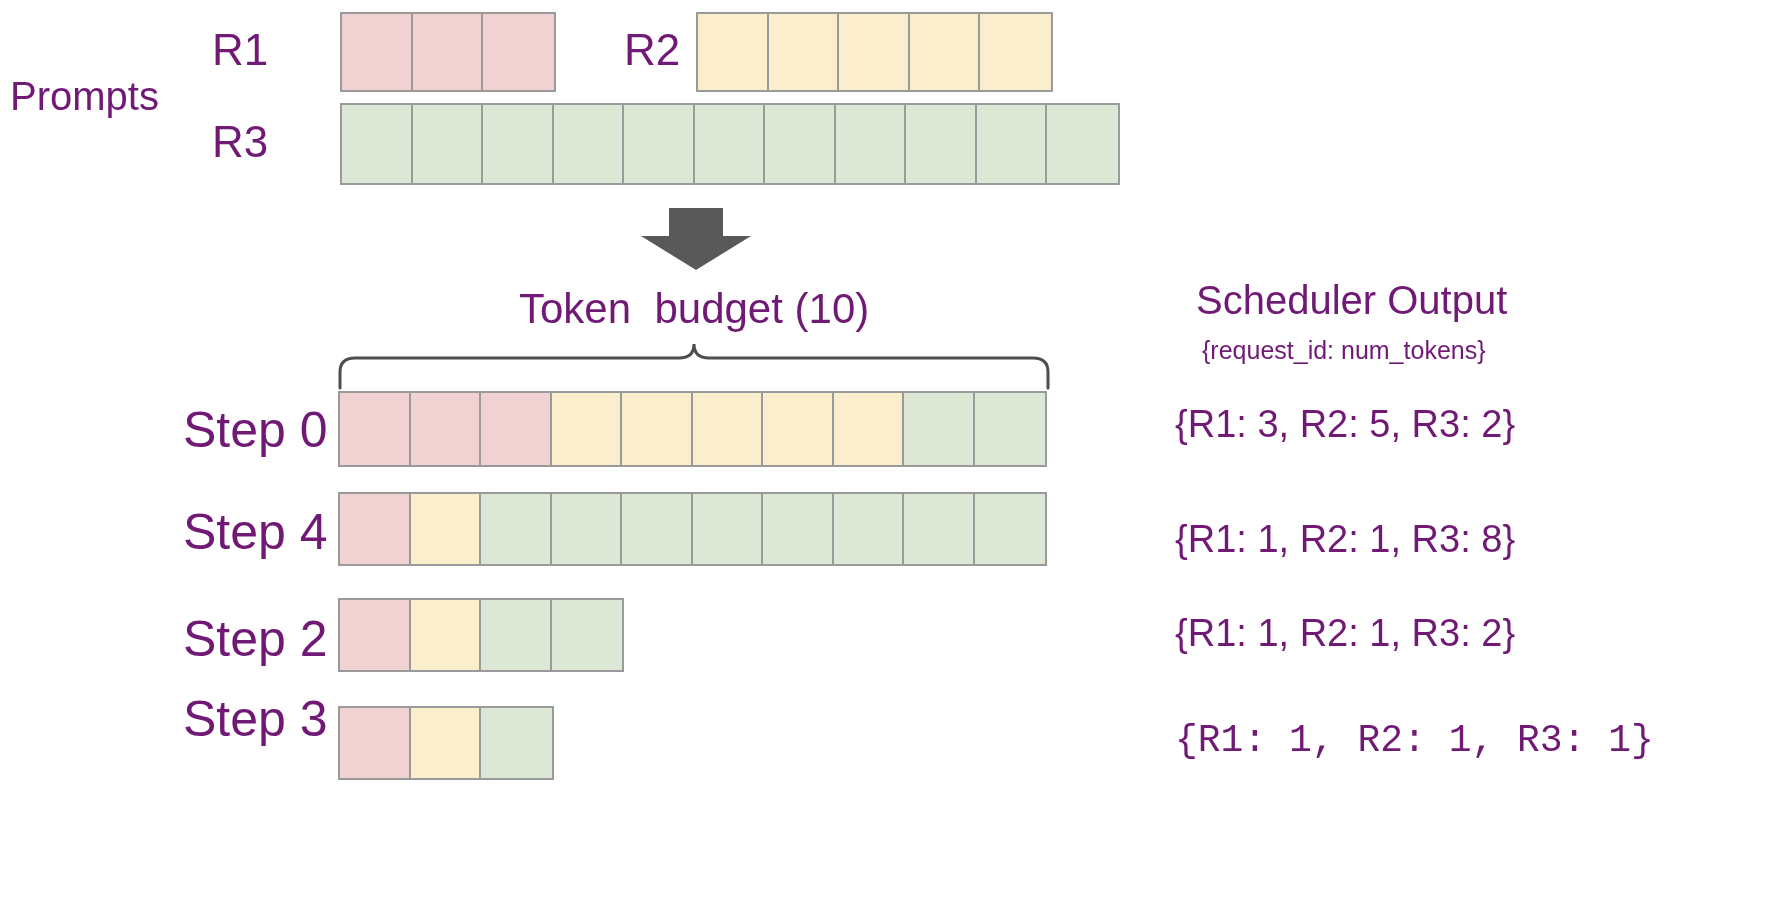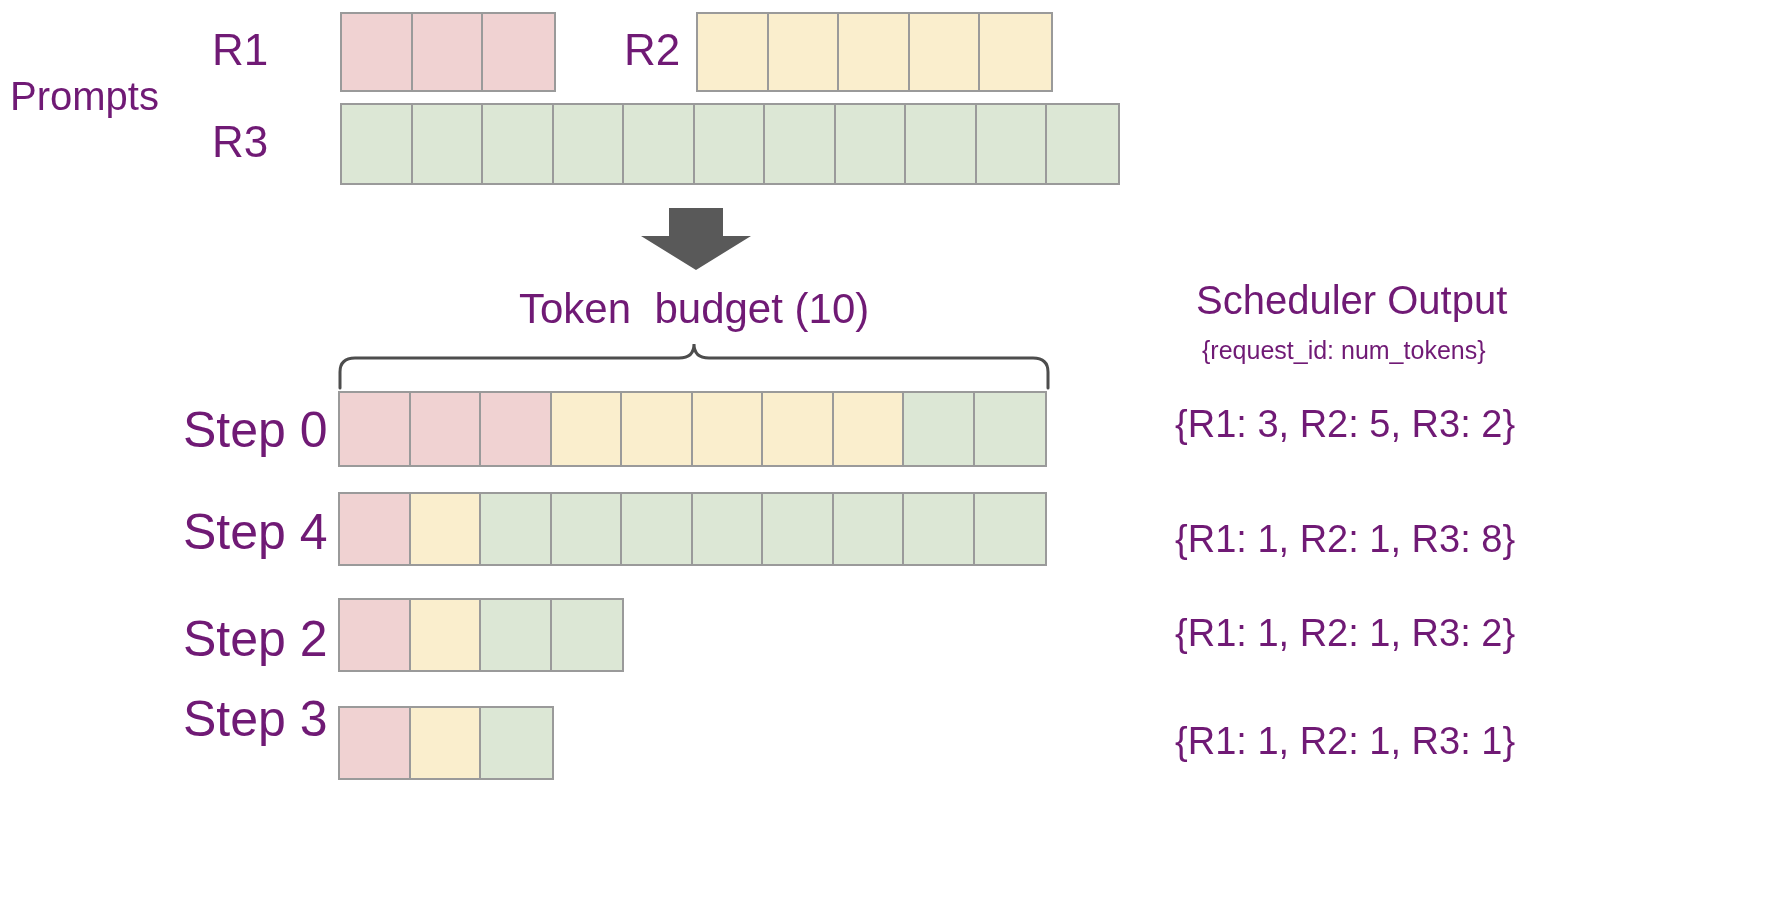--- a/index.html
+++ b/index.html
@@ -148,15 +148,15 @@
       <div class="cell" style="width: 70.5px; background: rgb(220, 231, 213);"></div>
     </div>
   <div class="label lbl-out" style="left:1175px; top:614px;">{R1: 1, R2: 1, R3: 2}</div>
 
   <div class="label lbl-step" style="left:183px; top:694px;text-align:right;">Step 3</div>
   <div class="strip" id="step-strip-3" style="left: 338px; top: 706px; height: 74px; width: 215.5px;">
       <div class="cell" style="width: 70.5px; background: rgb(240, 210, 210);"></div>
       <div class="cell" style="width: 70.5px; background: rgb(250, 238, 205);"></div>
       <div class="cell" style="width: 70.5px; background: rgb(220, 231, 213);"></div>
     </div>
-  <div class="label lbl-out" style="left:1175px; top:722px;">{R1: 1, R2: 1, R3: 1}</div>
+  <div class="label lbl-out" style="left:1175px; top:722px;font-family:Liberation Mono, monospace;">{R1: 1, R2: 1, R3: 1}</div>
 
 </div>
 
 </body></html>

